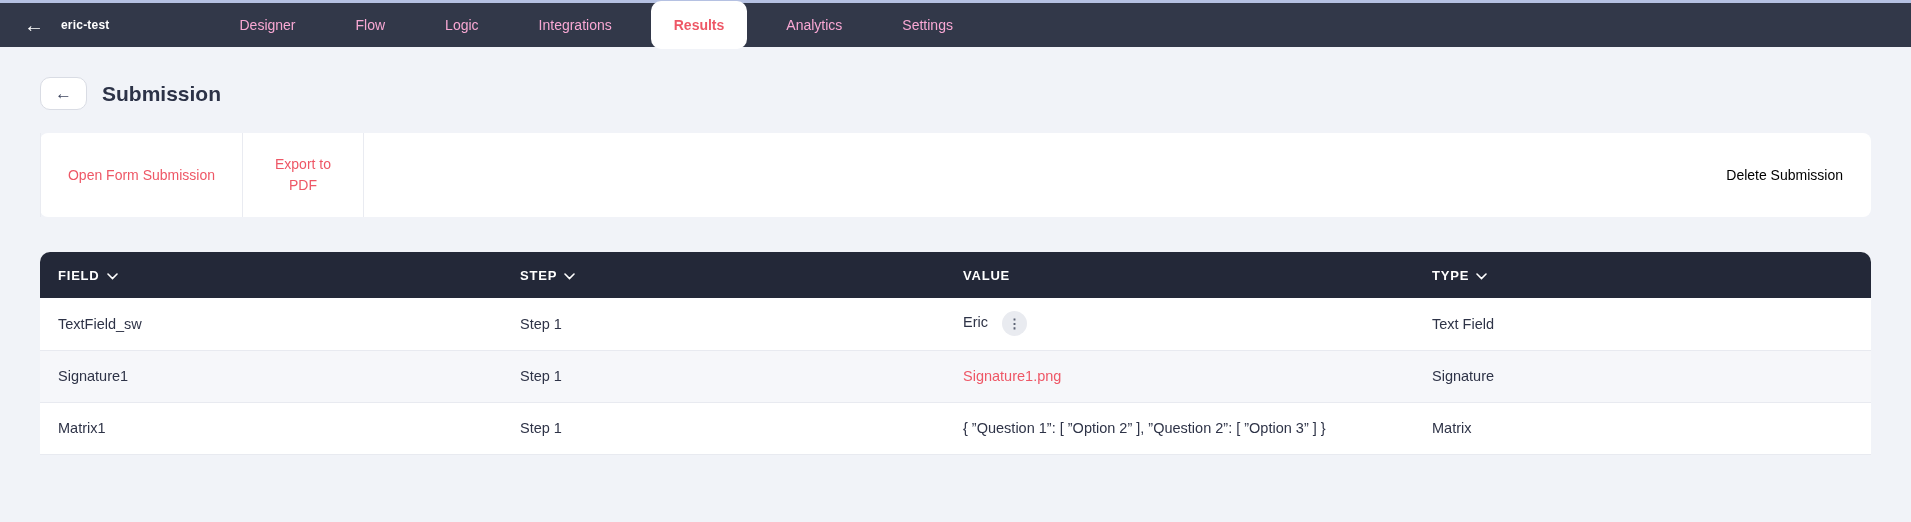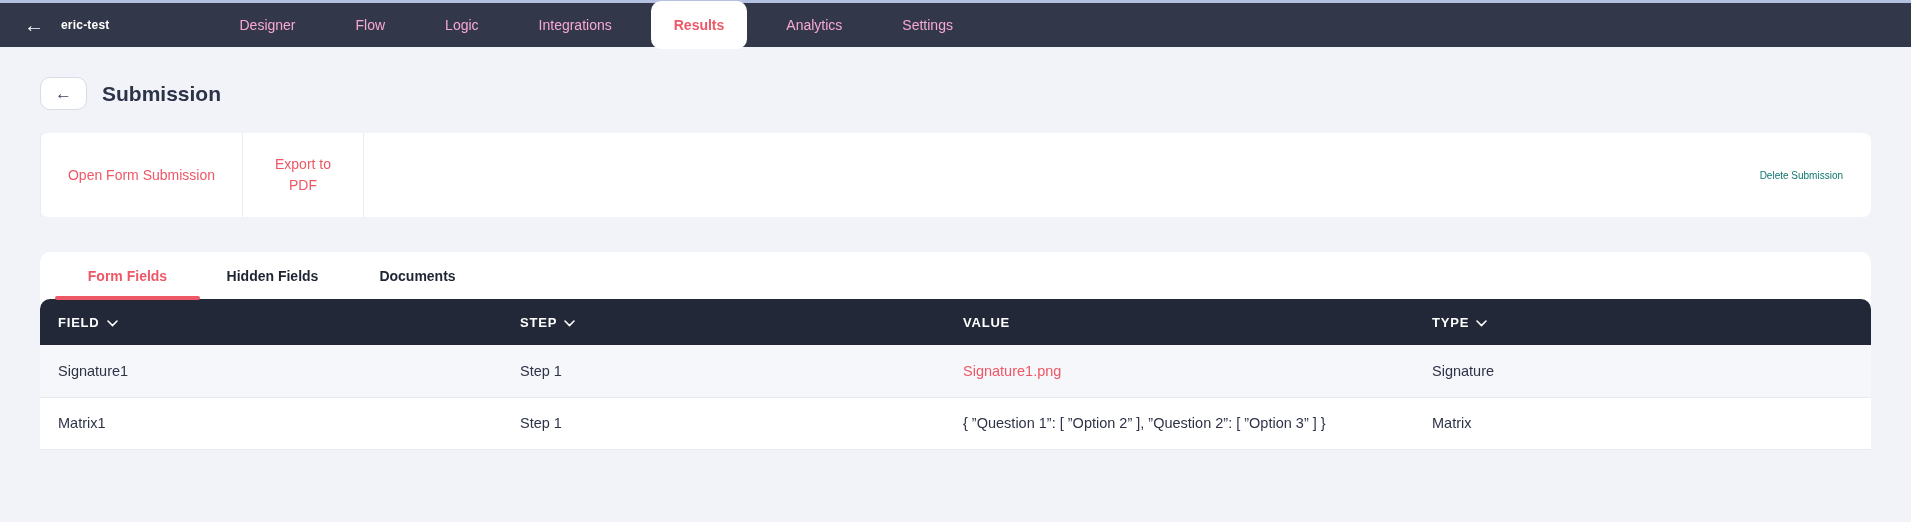--- a/index.html
+++ b/index.html
@@ -61,21 +61,21 @@
   .meta-date { margin: 8px 0 0 0; font-size: 13.5px; color: #9aa2b6; }
   .meta-divider { width: 1px; background: #e9ebf1; }
   .meta-action {
     display: flex; align-items: center; justify-content: center; text-align: center;
     color: #ee5766; font-size: 14px; cursor: pointer; background: none; border: none;
     font-family: inherit;
   }
   .meta-open { width: 201px; }
   .meta-export { width: 120px; padding: 0 26px; line-height: 1.5; }
   .meta-right { flex: 1; display: flex; align-items: center; justify-content: flex-end; padding-right: 28px; }
-  .delete-link { color: #0f766e; font-size: 10px; cursor: pointer; background: none; border: none; font-family: inherit; }
+  .delete-link { color: #000000; font-size: 14px; cursor: pointer; background: none; border: none; font-family: inherit; }
 
   
   .results-card { margin-top: 35px; background: #ffffff; border-radius: 10px 10px 0 0; }
   .tabs { display: flex; padding-left: 15px; height: 47px; }
   .tab {
     position: relative; display: flex; align-items: center; justify-content: center;
     min-width: 145px; padding: 0 20px; font-size: 14px; font-weight: bold;
     color: #1f2433; cursor: pointer; background: none; border: none; font-family: inherit;
   }
   .tab.active { color: #ee5766; }
@@ -136,25 +136,20 @@
     <button class="meta-action meta-open">Open Form Submission</button>
     <div class="meta-divider"></div>
     <button class="meta-action meta-export">Export to PDF</button>
     <div class="meta-divider"></div>
     <div class="meta-right">
       <button class="delete-link">Delete Submission</button>
     </div>
   </section>
 
   <section class="results-card">
-    <div class="tabs">
-      <button class="tab active">Form Fields</button>
-      <button class="tab">Hidden Fields</button>
-      <button class="tab">Documents</button>
-    </div>
 
     <table class="results">
       <colgroup>
           <col style="width:462px">
           <col style="width:443px">
           <col style="width:469px">
           <col style="width:457px">
         </colgroup>
       <thead>
         <tr>
@@ -164,20 +159,28 @@
           <th><span>STEP</span><svg class="sort-chevron" width="11" height="7" viewBox="0 0 11 7">
                 <path d="M1 1l4.5 4.5L10 1" fill="none" stroke="#ffffff" stroke-width="1.6" stroke-linecap="round"></path>
               </svg></th>
           <th><span>VALUE</span></th>
           <th><span>TYPE</span><svg class="sort-chevron" width="11" height="7" viewBox="0 0 11 7">
                 <path d="M1 1l4.5 4.5L10 1" fill="none" stroke="#ffffff" stroke-width="1.6" stroke-linecap="round"></path>
               </svg></th>
         </tr>
       </thead>
       <tbody>
+        <tr>
+          <td>TextField_sw</td>
+          <td>Step 1</td>
+          <td>
+            <span>Eric</span><button class="dots-btn">⋮</button>
+          </td>
+          <td>Text Field</td>
+        </tr>
         <tr class="alt">
           <td>Signature1</td>
           <td>Step 1</td>
           <td>
             <a class="value-link">Signature1.png</a>
           </td>
           <td>Signature</td>
         </tr>
         <tr>
           <td>Matrix1</td>

